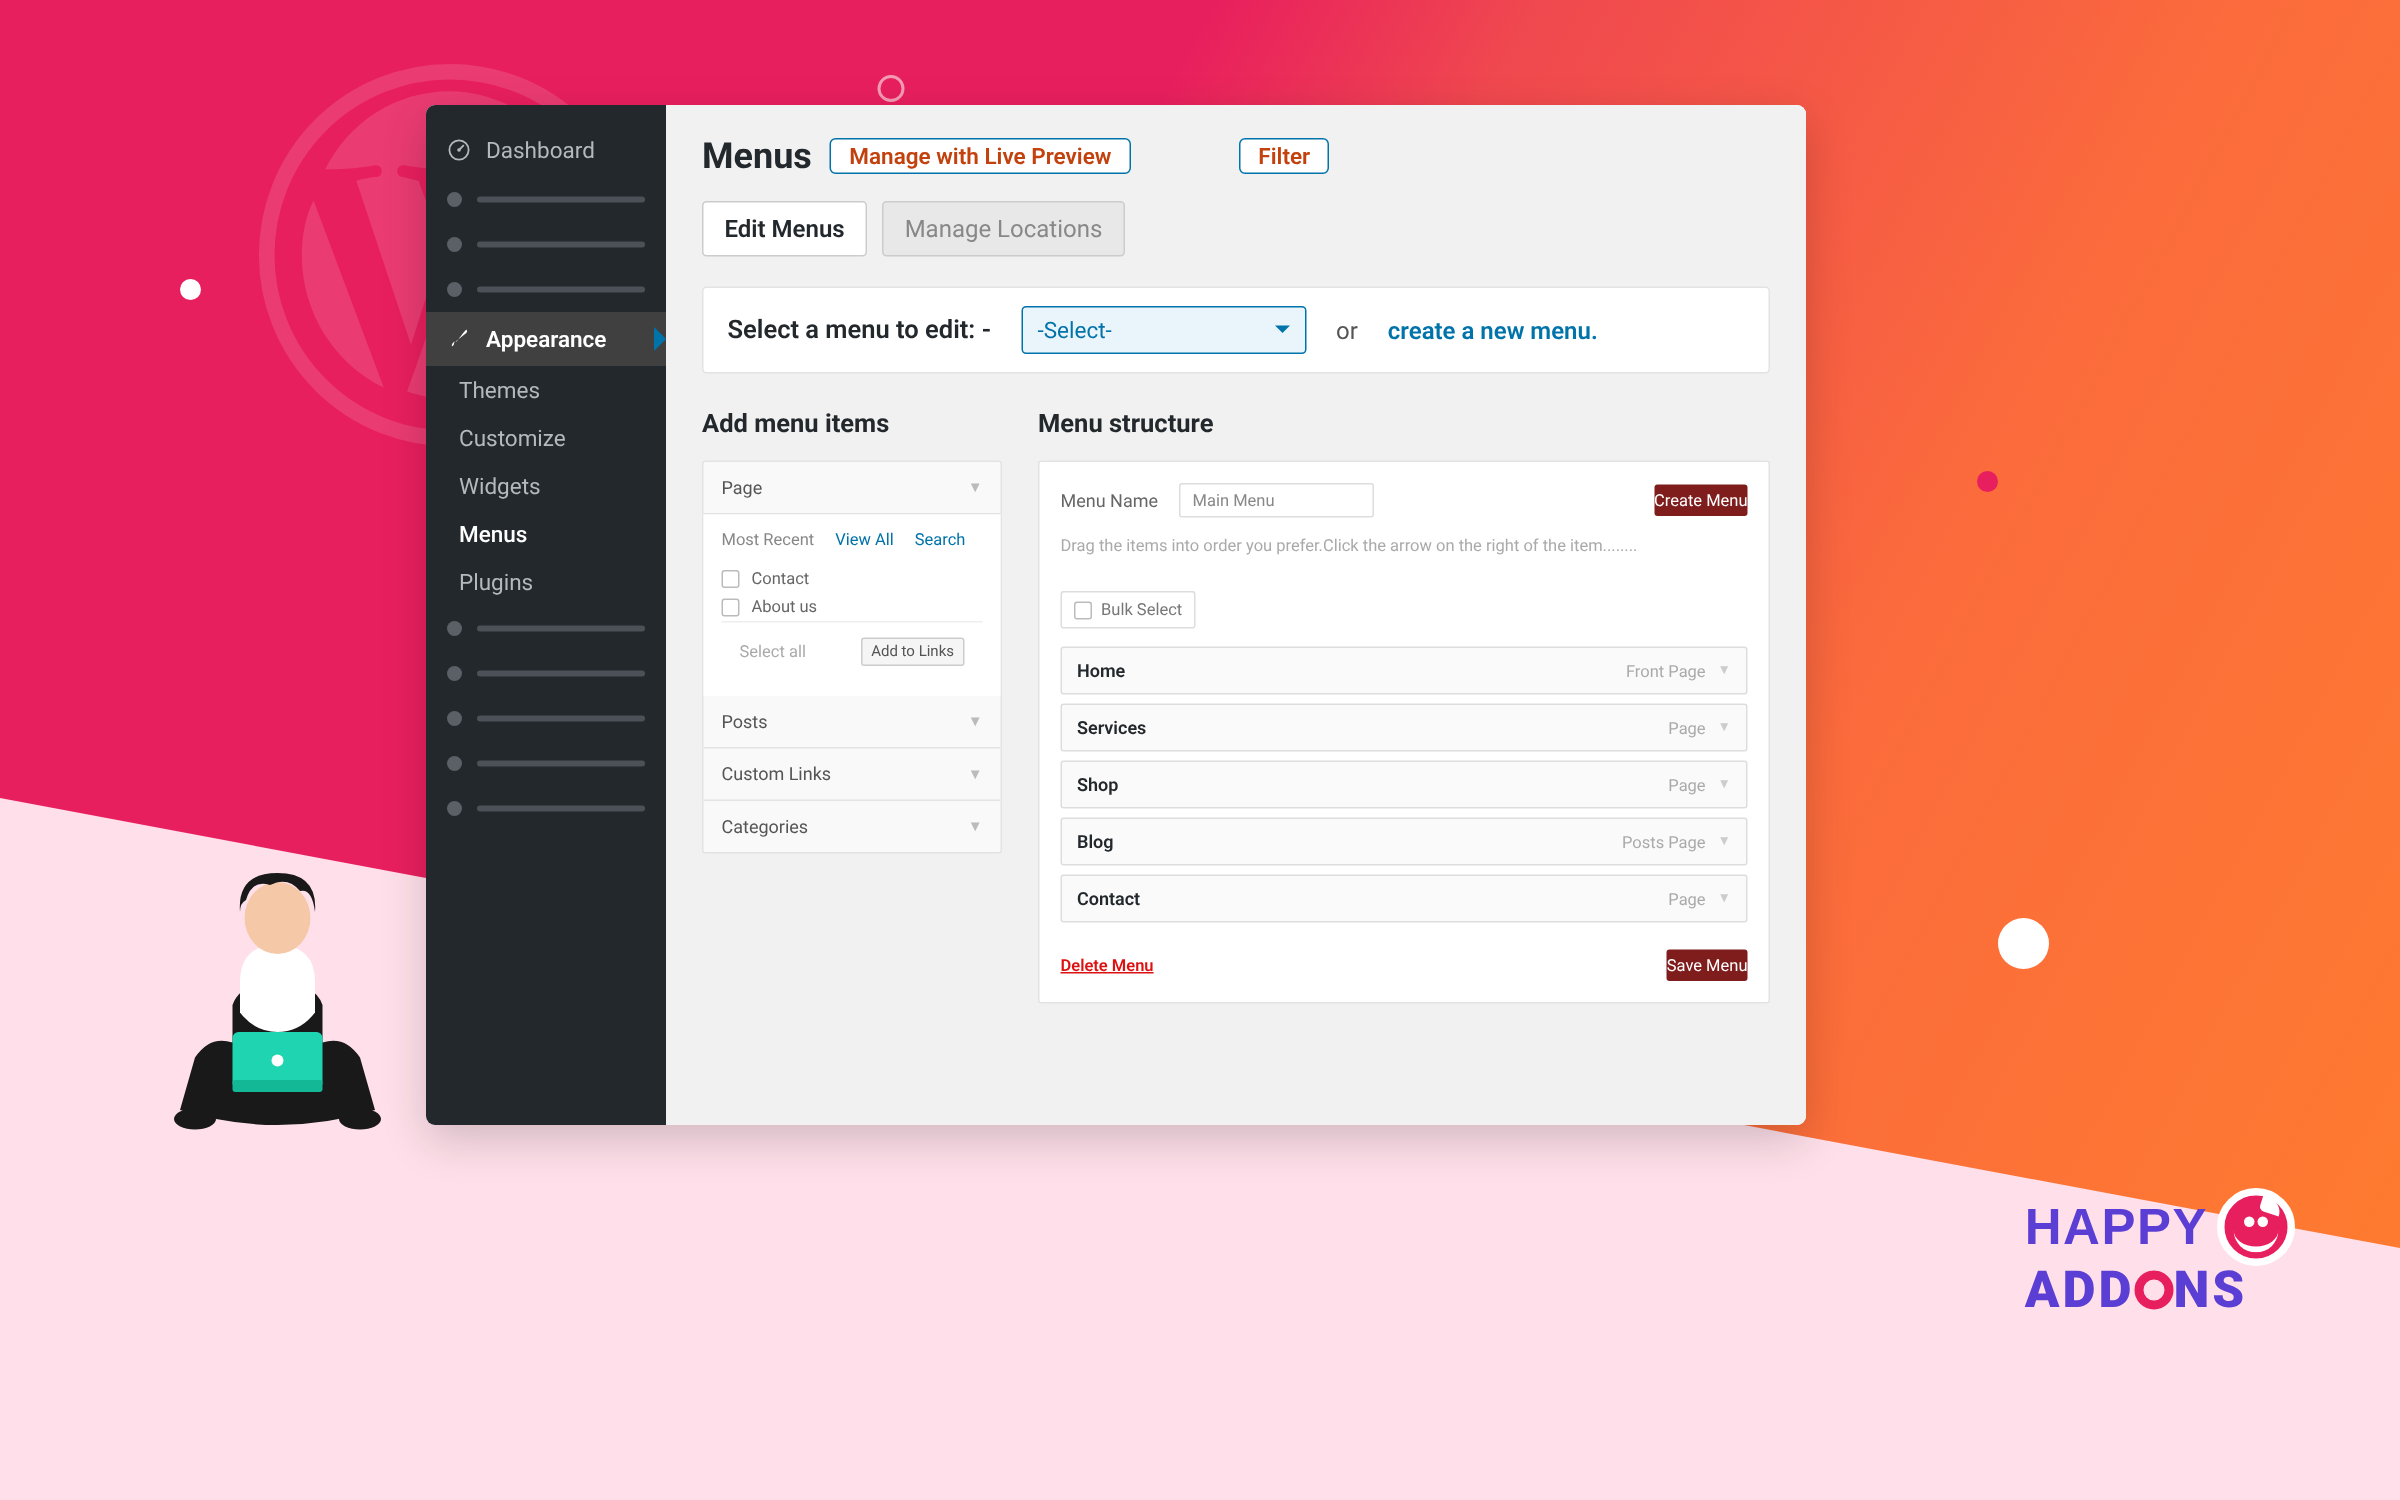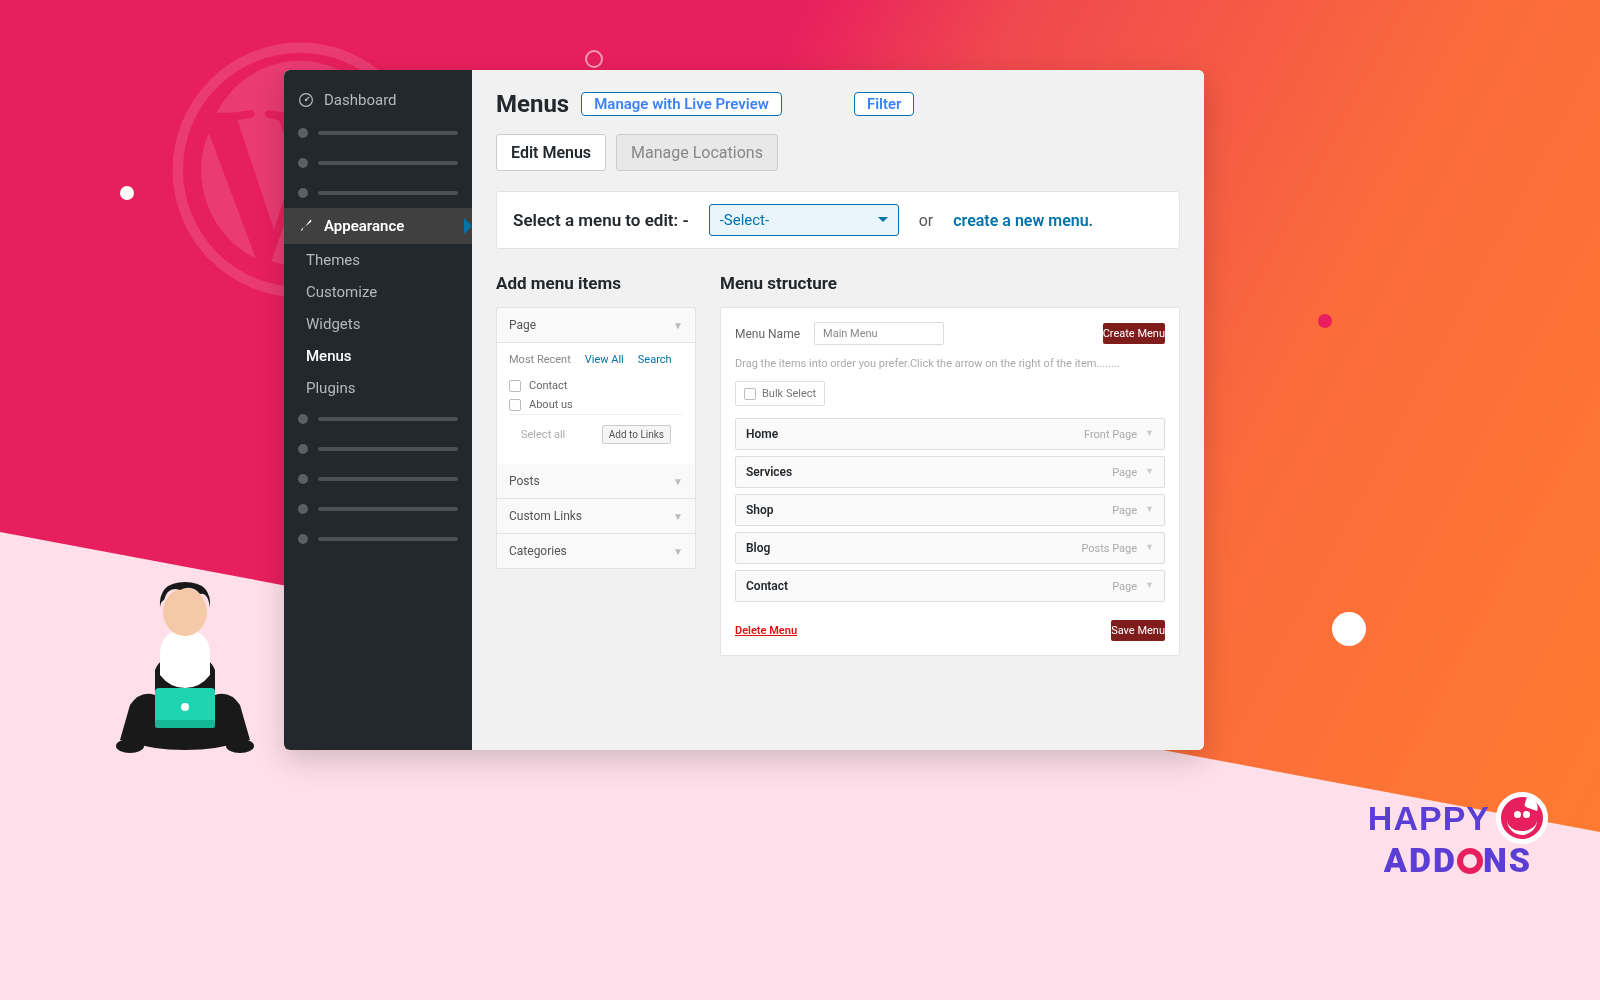--- a/index.html
+++ b/index.html
@@ -7,34 +7,34 @@
 .bg{position:absolute;inset:0;background:linear-gradient(118deg,#e81f5e 0%,#e81f5e 38%,#f0484f 48%,#fb6b3c 70%,#ff7d2e 100%)}
 .bg-bottom{position:absolute;left:0;right:0;bottom:0;height:600px;background:#ffe0ea;clip-path:polygon(0 22%,100% 72%,100% 100%,0 100%)}
 .wp-bg-logo{position:absolute;top:40px;left:170px;width:260px;height:260px;opacity:.12}
 .wp-bg-logo svg{width:100%;height:100%}
 .smcirc{position:absolute;border-radius:50%;border:2px solid rgba(255,255,255,.55);width:18px;height:18px}
 .sc1{top:50px;left:585px}
 .sc2{top:186px;left:120px;background:#fff;border:none;width:14px;height:14px}
 .sc3{top:314px;left:1318px;width:14px;height:14px;background:#e81f5e;border:none}
 .sc4{top:612px;left:1332px;width:34px;height:34px;background:#fff;border:none}
 .panel{position:absolute;top:70px;left:284px;width:920px;height:680px;background:#fff;border-radius:6px;box-shadow:0 10px 30px rgba(0,0,0,.18);display:flex;overflow:hidden}
-.sidebar{width:188px;background:#23282d;color:#ccc;display:flex;flex-direction:column;padding-top:12px}
+.sidebar{width:160px;background:#23282d;color:#ccc;display:flex;flex-direction:column;padding-top:12px}
 .side-item{display:flex;align-items:center;gap:10px;padding:9px 14px;font-size:15px;color:#b4b9be;cursor:pointer}
 .side-item.active{background:#404040;color:#fff;position:relative;font-weight:600}
 .side-item.active::after{content:"";position:absolute;right:-8px;top:50%;transform:translateY(-50%);border:8px solid transparent;border-left-color:#0073aa}
 .side-dash-icon,.side-appear-icon{width:16px;height:16px;display:inline-flex}
 .side-sub{padding:7px 14px 7px 22px;font-size:15px;color:#b4b9be;cursor:pointer}
 .side-sub.active{color:#fff;font-weight:500}
 .side-placeholder{display:flex;align-items:center;gap:10px;padding:10px 14px}
 .side-placeholder .dot{width:10px;height:10px;border-radius:50%;background:#5a6066}
 .side-placeholder .line{flex:1;height:4px;background:#4b5156;border-radius:3px}
 .main{flex:1;background:#f1f1f1;padding:20px 24px;overflow:auto}
 .head-row{display:flex;align-items:center;gap:12px;margin-bottom:16px}
 .h-title{font-size:24px;font-weight:700;color:#23282d}
-.btn-outline{border:1.5px solid #0073aa;color:#3b82f6;background:#fff;padding:2px 12px;border-radius:4px;font-size:15px;cursor:pointer;font-weight:600}
+.btn-outline{border:1.5px solid #0073aa;color:#c2410c;background:#fff;padding:2px 12px;border-radius:4px;font-size:15px;cursor:pointer;font-weight:600}
 .btn-filter{margin-left:60px}
 .tabs-row{display:flex;gap:10px;margin-bottom:20px}
 .tab{border:1px solid #ccc;background:#e8e8e8;color:#888;padding:8px 14px;font-size:16px;border-radius:3px;cursor:pointer}
 .tab.active{background:#fff;color:#23282d;font-weight:600}
 .select-bar{background:#fff;border:1px solid #e3e3e3;border-radius:3px;padding:12px 16px;display:flex;align-items:center;gap:20px;margin-bottom:24px}
 .select-bar .lbl{font-size:17px;font-weight:600;color:#23282d}
 .sel{flex:0 0 190px;border:1px solid #0073aa;background:#eaf4fb;color:#0073aa;padding:6px 30px 6px 10px;border-radius:3px;font-size:15px;position:relative;cursor:pointer}
 .sel::after{content:"";position:absolute;right:10px;top:50%;transform:translateY(-30%);border:5px solid transparent;border-top-color:#0073aa}
 .or{font-size:16px;color:#555}
 .link{color:#0073aa;font-size:16px;cursor:pointer;font-weight:600}
@@ -53,31 +53,31 @@
 .chk-row{display:flex;align-items:center;gap:8px;font-size:11px;color:#666;padding:3px 0}
 .chk{width:12px;height:12px;border:1px solid #bbb;border-radius:2px}
 .acc-foot{display:flex;justify-content:space-between;align-items:center;padding:10px 12px;border-top:1px solid #eee}
 .sel-all{font-size:11px;color:#aaa}
 .btn-mini{border:1px solid #ccc;background:#f5f5f5;font-size:10px;padding:3px 6px;border-radius:2px;cursor:pointer;color:#555}
 .struct-box{background:#fff;border:1px solid #e3e3e3;border-radius:2px;padding:14px}
 .mn-row{display:flex;align-items:center;gap:14px;margin-bottom:12px}
 .mn-lbl{font-size:12px;color:#666}
 .mn-input{border:1px solid #ddd;border-radius:2px;padding:4px 8px;font-size:11px;color:#888;width:130px}
 .btn-blue{background:#7f1d1d;color:#fff;border:none;font-size:11px;padding:4px 0;border-radius:2px;cursor:pointer;margin-left:auto}
-.hint{font-size:11px;color:#aaa;margin-bottom:11px}
+.hint{font-size:11px;color:#aaa;margin-bottom:24px}
 .bulk{display:inline-flex;align-items:center;gap:6px;border:1px solid #ddd;border-radius:2px;padding:5px 8px;font-size:11px;color:#777;margin-bottom:12px;cursor:pointer}
 .menu-item{display:flex;align-items:center;justify-content:space-between;border:1px solid #ddd;background:#fafafa;padding:8px 10px;margin-bottom:6px;border-radius:2px;font-size:12px}
 .mi-l{font-weight:600;color:#23282d}
 .mi-r{display:flex;align-items:flex-start;gap:8px;color:#aaa;font-size:11px}
 .mi-r .chev{color:#ccc;font-size:9px}
 .ft-row{display:flex;align-items:center;justify-content:space-between;margin-top:18px}
 .del-link{color:#d11;font-size:11px;text-decoration:underline;font-weight:600;cursor:pointer}
 .illus{position:absolute;left:100px;top:560px;width:170px;height:200px}
 .illus svg{width:100%;height:100%}
-.brand{position:absolute;right:52px;bottom:120px;display:flex;flex-direction:column;align-items:center}
+.brand{position:absolute;right:70px;bottom:120px;display:flex;flex-direction:column;align-items:flex-start}
 .b-top{display:flex;align-items:center;gap:6px}
 .b-happy{font-family:Arial;font-size:34px;font-weight:900;color:#5b3fd4;letter-spacing:1px}
 .b-face{width:52px;height:52px;border-radius:50%;background:#e81f5e;border:5px solid #fff;position:relative;display:flex;align-items:center;justify-content:center}
 .b-face::before{content:"";position:absolute;width:30px;height:16px;border:4px solid #fff;border-top:none;border-left:none;border-right:none;border-radius:0 0 30px 30px;top:18px}
 .b-face .eye{position:absolute;width:7px;height:7px;background:#fff;border-radius:50%;top:14px}
 .b-face .e1{left:13px}
 .b-face .e2{right:13px}
 .b-face .lash{position:absolute;top:2px;right:4px;width:14px;height:10px;background:#fff;border-radius:0 12px 0 4px;transform:rotate(18deg)}
 .b-addons{font-family:Arial;font-size:34px;font-weight:900;color:#5b3fd4;letter-spacing:2px;margin-top:-4px}
 .b-addons .o{color:#e81f5e;display:inline-block;width:26px;height:26px;border:6px solid #e81f5e;border-radius:50%;vertical-align:-2px}

